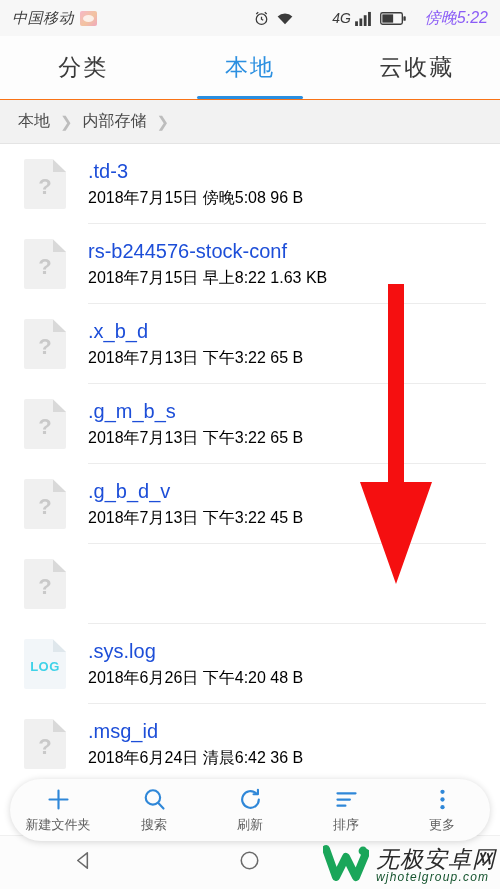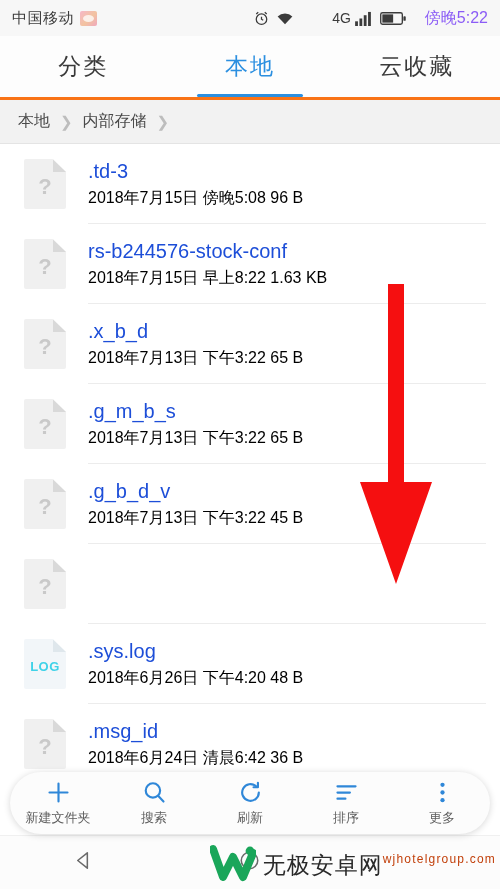--- a/index.html
+++ b/index.html
@@ -8,20 +8,21 @@
     font-family:"Liberation Sans","DejaVu Sans",sans-serif;
     background:#ffffff; overflow:hidden;
   }
   #phone{ position:relative; width:500px; height:889px; background:#fff; }
 
   
   .statusbar{
     height:36px; background:#f7f7f7;
     display:flex; align-items:center; justify-content:space-between;
     padding:4px 12px;
+    font-style:italic;
   }
   .sb-left{ display:flex; align-items:center; gap:6px; }
   .carrier{ font-size:15px; color:#3b3b3b; letter-spacing:.5px; }
   .carrier-logo{
     width:17px; height:15px; border-radius:2px;
     background:linear-gradient(135deg,#f6b7c8 0%,#f2c3a0 55%,#efa8bd 100%);
     display:inline-block; position:relative;
   }
   .carrier-logo::after{
     content:""; position:absolute; left:3px; top:4px;
@@ -31,21 +32,21 @@
   .sb-right{ display:flex; align-items:center; gap:6px; color:#3b3b3b; }
   .ic{ display:inline-block; }
   .ic svg{ display:block; }
   .net-label{ font-size:14px; vertical-align:super; margin-right:-2px;margin-left:32px; }
   .sb-time{ font-size:16px; color:#8b5cf6; margin-left:12px; white-space:nowrap;}
 
   
   .tabbar{
     height:64px; background:#fdfdfd;
     display:flex; align-items:stretch;
-    border-bottom:3px solid #f97316; position:relative;
+    border-bottom:1px solid #f97316; position:relative;
   }
   .tab{
     flex:1; display:flex; align-items:center; justify-content:center;
     font-size:23px; color:#3a3a3a; position:relative; letter-spacing:2px;
   }
   .tab.active{ color:#2b8fe0; }
   .tab.active::after{
     content:""; position:absolute; left:18%; right:18%; bottom:0;
     height:3px; background:#2b8fe0; border-radius:2px;
   }
@@ -98,21 +99,21 @@
   .ficon.log .glyph{ font-size:13px; color:#3fd2e8; letter-spacing:.5px; padding-top:4px; }
   .finfo{ min-width:0; flex:1; }
   .fname{
     font-size:20px; color:#1d4ed8; white-space:nowrap;
     overflow:hidden; text-overflow:ellipsis; margin-bottom:5px;
   }
   .fmeta{ font-size:16px; color:#000000; white-space:nowrap; }
 
   
   .toolbar{
-    position:absolute; left:10px; right:10px; bottom:55px;
+    position:absolute; left:10px; right:10px; bottom:48px;
     height:62px; background:#fcfcfc; border-radius:31px;
     box-shadow:0 1px 7px rgba(0,0,0,.16);
     display:flex; align-items:center; z-index:6;text-align:right;
   }
   .tbtn{
     flex:1; display:flex; flex-direction:column;
     align-items:center; justify-content:center; gap:3px;
   }
   .tbtn .tlabel{ font-size:13px; color:#5d5d5d; white-space:nowrap; }
   .tbtn svg{ display:block; }
@@ -120,23 +121,23 @@
   
   .wm-pkg{
     position:absolute; left:78px; top:779px; z-index:5;
     font-size:21px; color:#ddd9d6; white-space:nowrap;
     letter-spacing:.5px; pointer-events:none;
   }
   .wm-brand{
     position:absolute; right:4px; bottom:2px; z-index:9;
     display:flex; align-items:center; gap:7px;
   }
-  .wm-brand .wm-text{ display:flex; flex-direction:row; line-height:1.05; }
+  .wm-brand .wm-text{ display:flex; flex-direction:column; line-height:1.05;font-style:italic; }
   .wm-cn{ font-size:23px; color:#2a2a2a; letter-spacing:1px; }
-  .wm-en{ font-size:12px; color:#c2410c; letter-spacing:1.2px; }
+  .wm-en{ font-size:12px; color:#14532d; letter-spacing:1.2px; }
 
   
   .navbar{
     position:absolute; left:0; right:0; bottom:0; height:54px;
     background:#fcfcfc; display:flex; align-items:center;
     justify-content:space-around; border-top:1px solid #f0f0f0;
   }
   .navbar .nb{ width:120px; display:flex; align-items:center; justify-content:center; }
 
   

